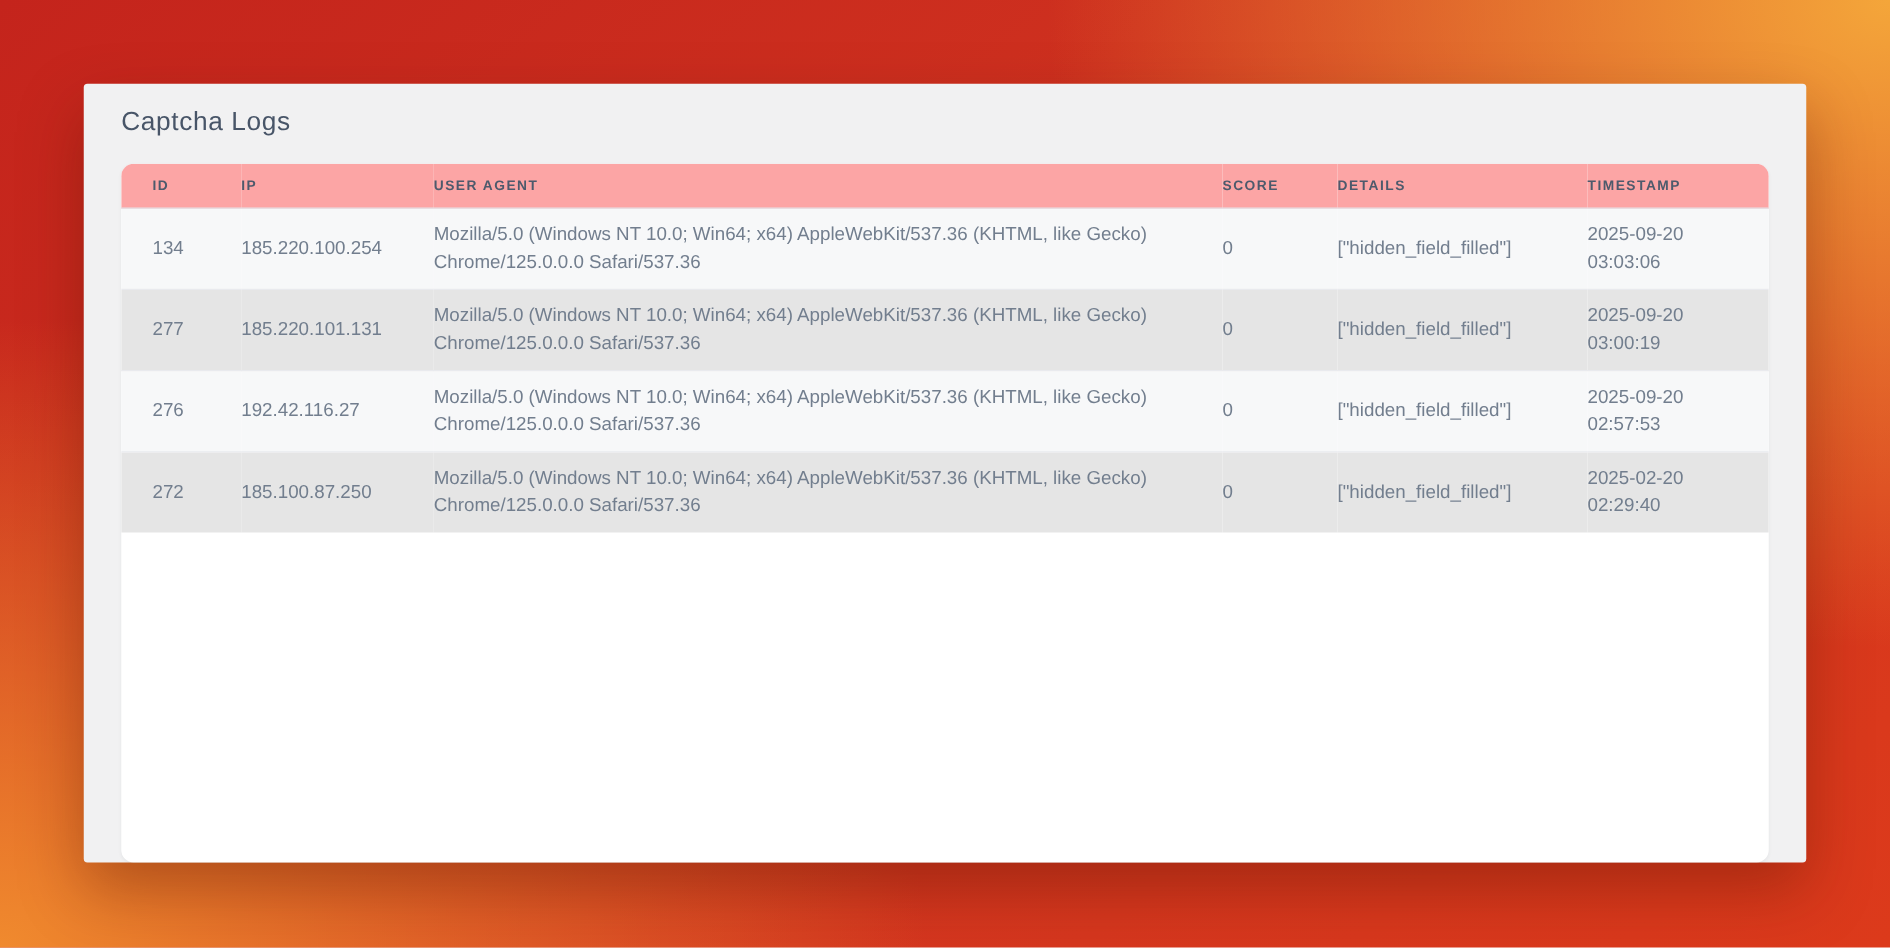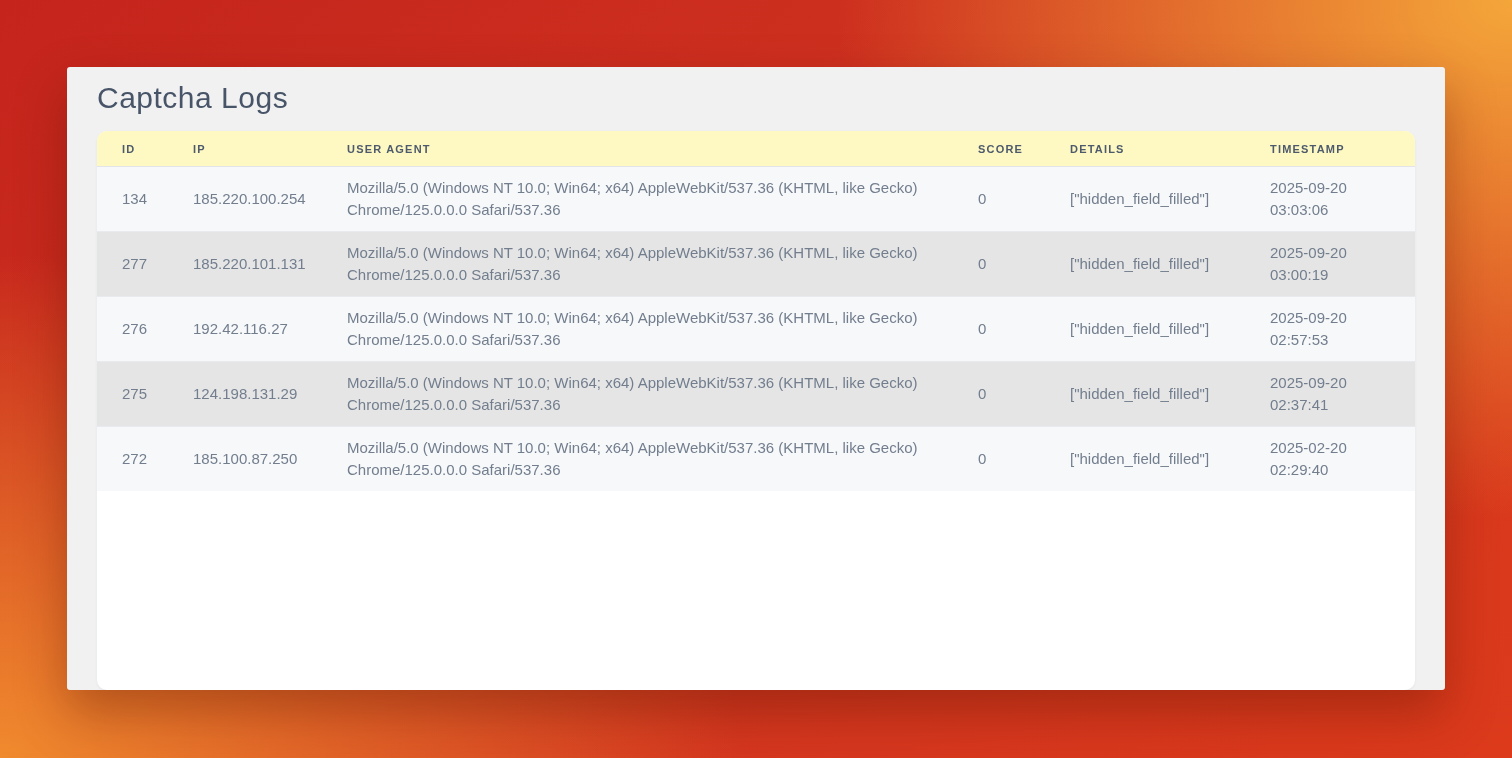--- a/index.html
+++ b/index.html
@@ -27,21 +27,21 @@
     border-radius: 3px;
     box-shadow: 0 22px 50px rgba(90, 20, 0, 0.38);
     padding: 0 30px;
     box-sizing: border-box;
     overflow: hidden;
   }
   .card-title {
     margin: 0;
     padding-top: 13px;
     height: 51px;
-    font-size: 30px;
+    font-size: 21px;
     font-weight: 500;
     letter-spacing: 0.5px;
     color: #485568;
     line-height: 36px;
   }
   .table-wrap {
     background: #ffffff;
     border-radius: 10px;
     overflow: hidden;
     height: 559px;
@@ -58,21 +58,21 @@
   col.c-score     { width: 92px; }
   col.c-details   { width: 200px; }
   col.c-timestamp { width: auto; }
   thead th {
     text-align: left;
     font-size: 11px;
     font-weight: 700;
     letter-spacing: 1.2px;
     color: #4d5a6c;
     padding: 12px 0 11px 0;
-    background: #fef9c3;
+    background: #fca5a5;
     border-bottom: 1px solid #e3e4e9;
     text-transform: uppercase;
     white-space: nowrap;
   }
   thead th.col-id, tbody td.col-id { padding-left: 25px; }
   tbody td {
     font-size: 15px;
     color: #727e8e;
     line-height: 22px;
     padding: 10px 12px 10px 0;
@@ -131,28 +131,20 @@
           </tr>
           <tr>
             <td class="col-id">276</td>
             <td class="col-ip">192.42.116.27</td>
             <td class="col-user_agent">Mozilla/5.0 (Windows NT 10.0; Win64; x64) AppleWebKit/537.36 (KHTML, like Gecko) Chrome/125.0.0.0 Safari/537.36</td>
             <td class="col-score">0</td>
             <td class="col-details">["hidden_field_filled"]</td>
             <td class="col-timestamp">2025-09-20 02:57:53</td>
           </tr>
           <tr>
-            <td class="col-id">275</td>
-            <td class="col-ip">124.198.131.29</td>
-            <td class="col-user_agent">Mozilla/5.0 (Windows NT 10.0; Win64; x64) AppleWebKit/537.36 (KHTML, like Gecko) Chrome/125.0.0.0 Safari/537.36</td>
-            <td class="col-score">0</td>
-            <td class="col-details">["hidden_field_filled"]</td>
-            <td class="col-timestamp">2025-09-20 02:37:41</td>
-          </tr>
-          <tr>
             <td class="col-id">272</td>
             <td class="col-ip">185.100.87.250</td>
             <td class="col-user_agent">Mozilla/5.0 (Windows NT 10.0; Win64; x64) AppleWebKit/537.36 (KHTML, like Gecko) Chrome/125.0.0.0 Safari/537.36</td>
             <td class="col-score">0</td>
             <td class="col-details">["hidden_field_filled"]</td>
             <td class="col-timestamp">2025-02-20 02:29:40</td>
           </tr>
         </tbody>
     </table>
   </div>

